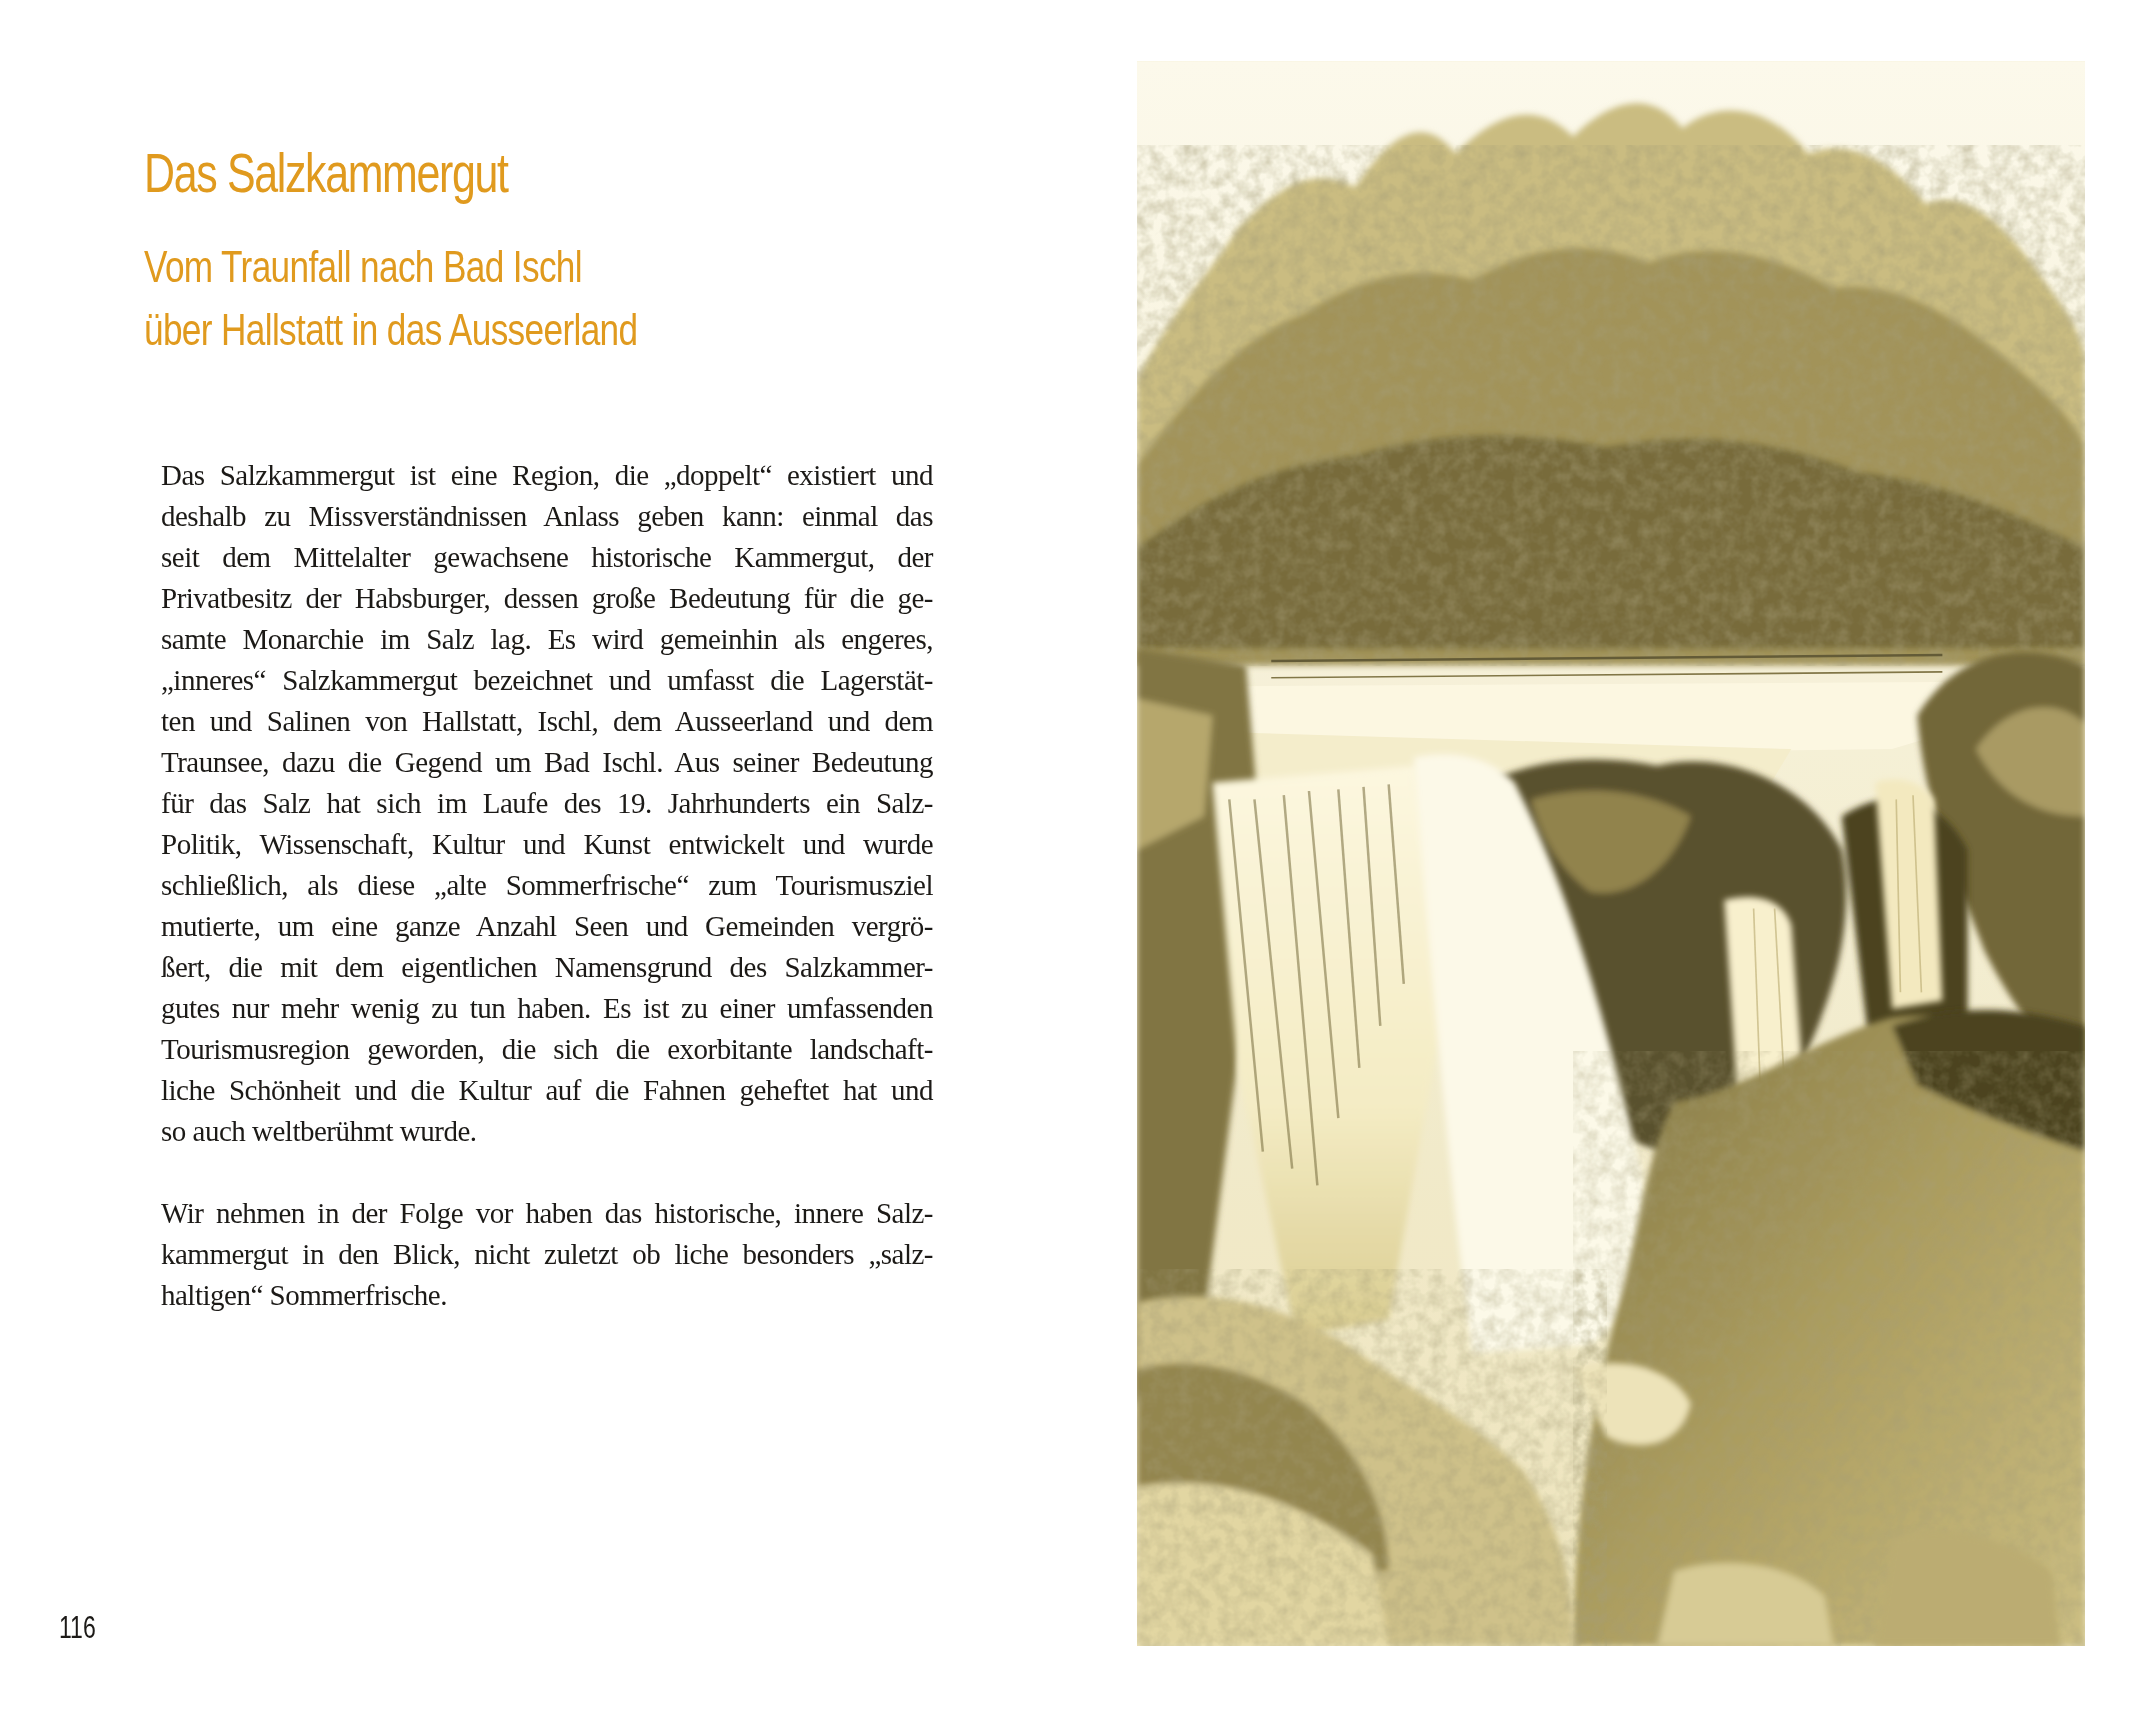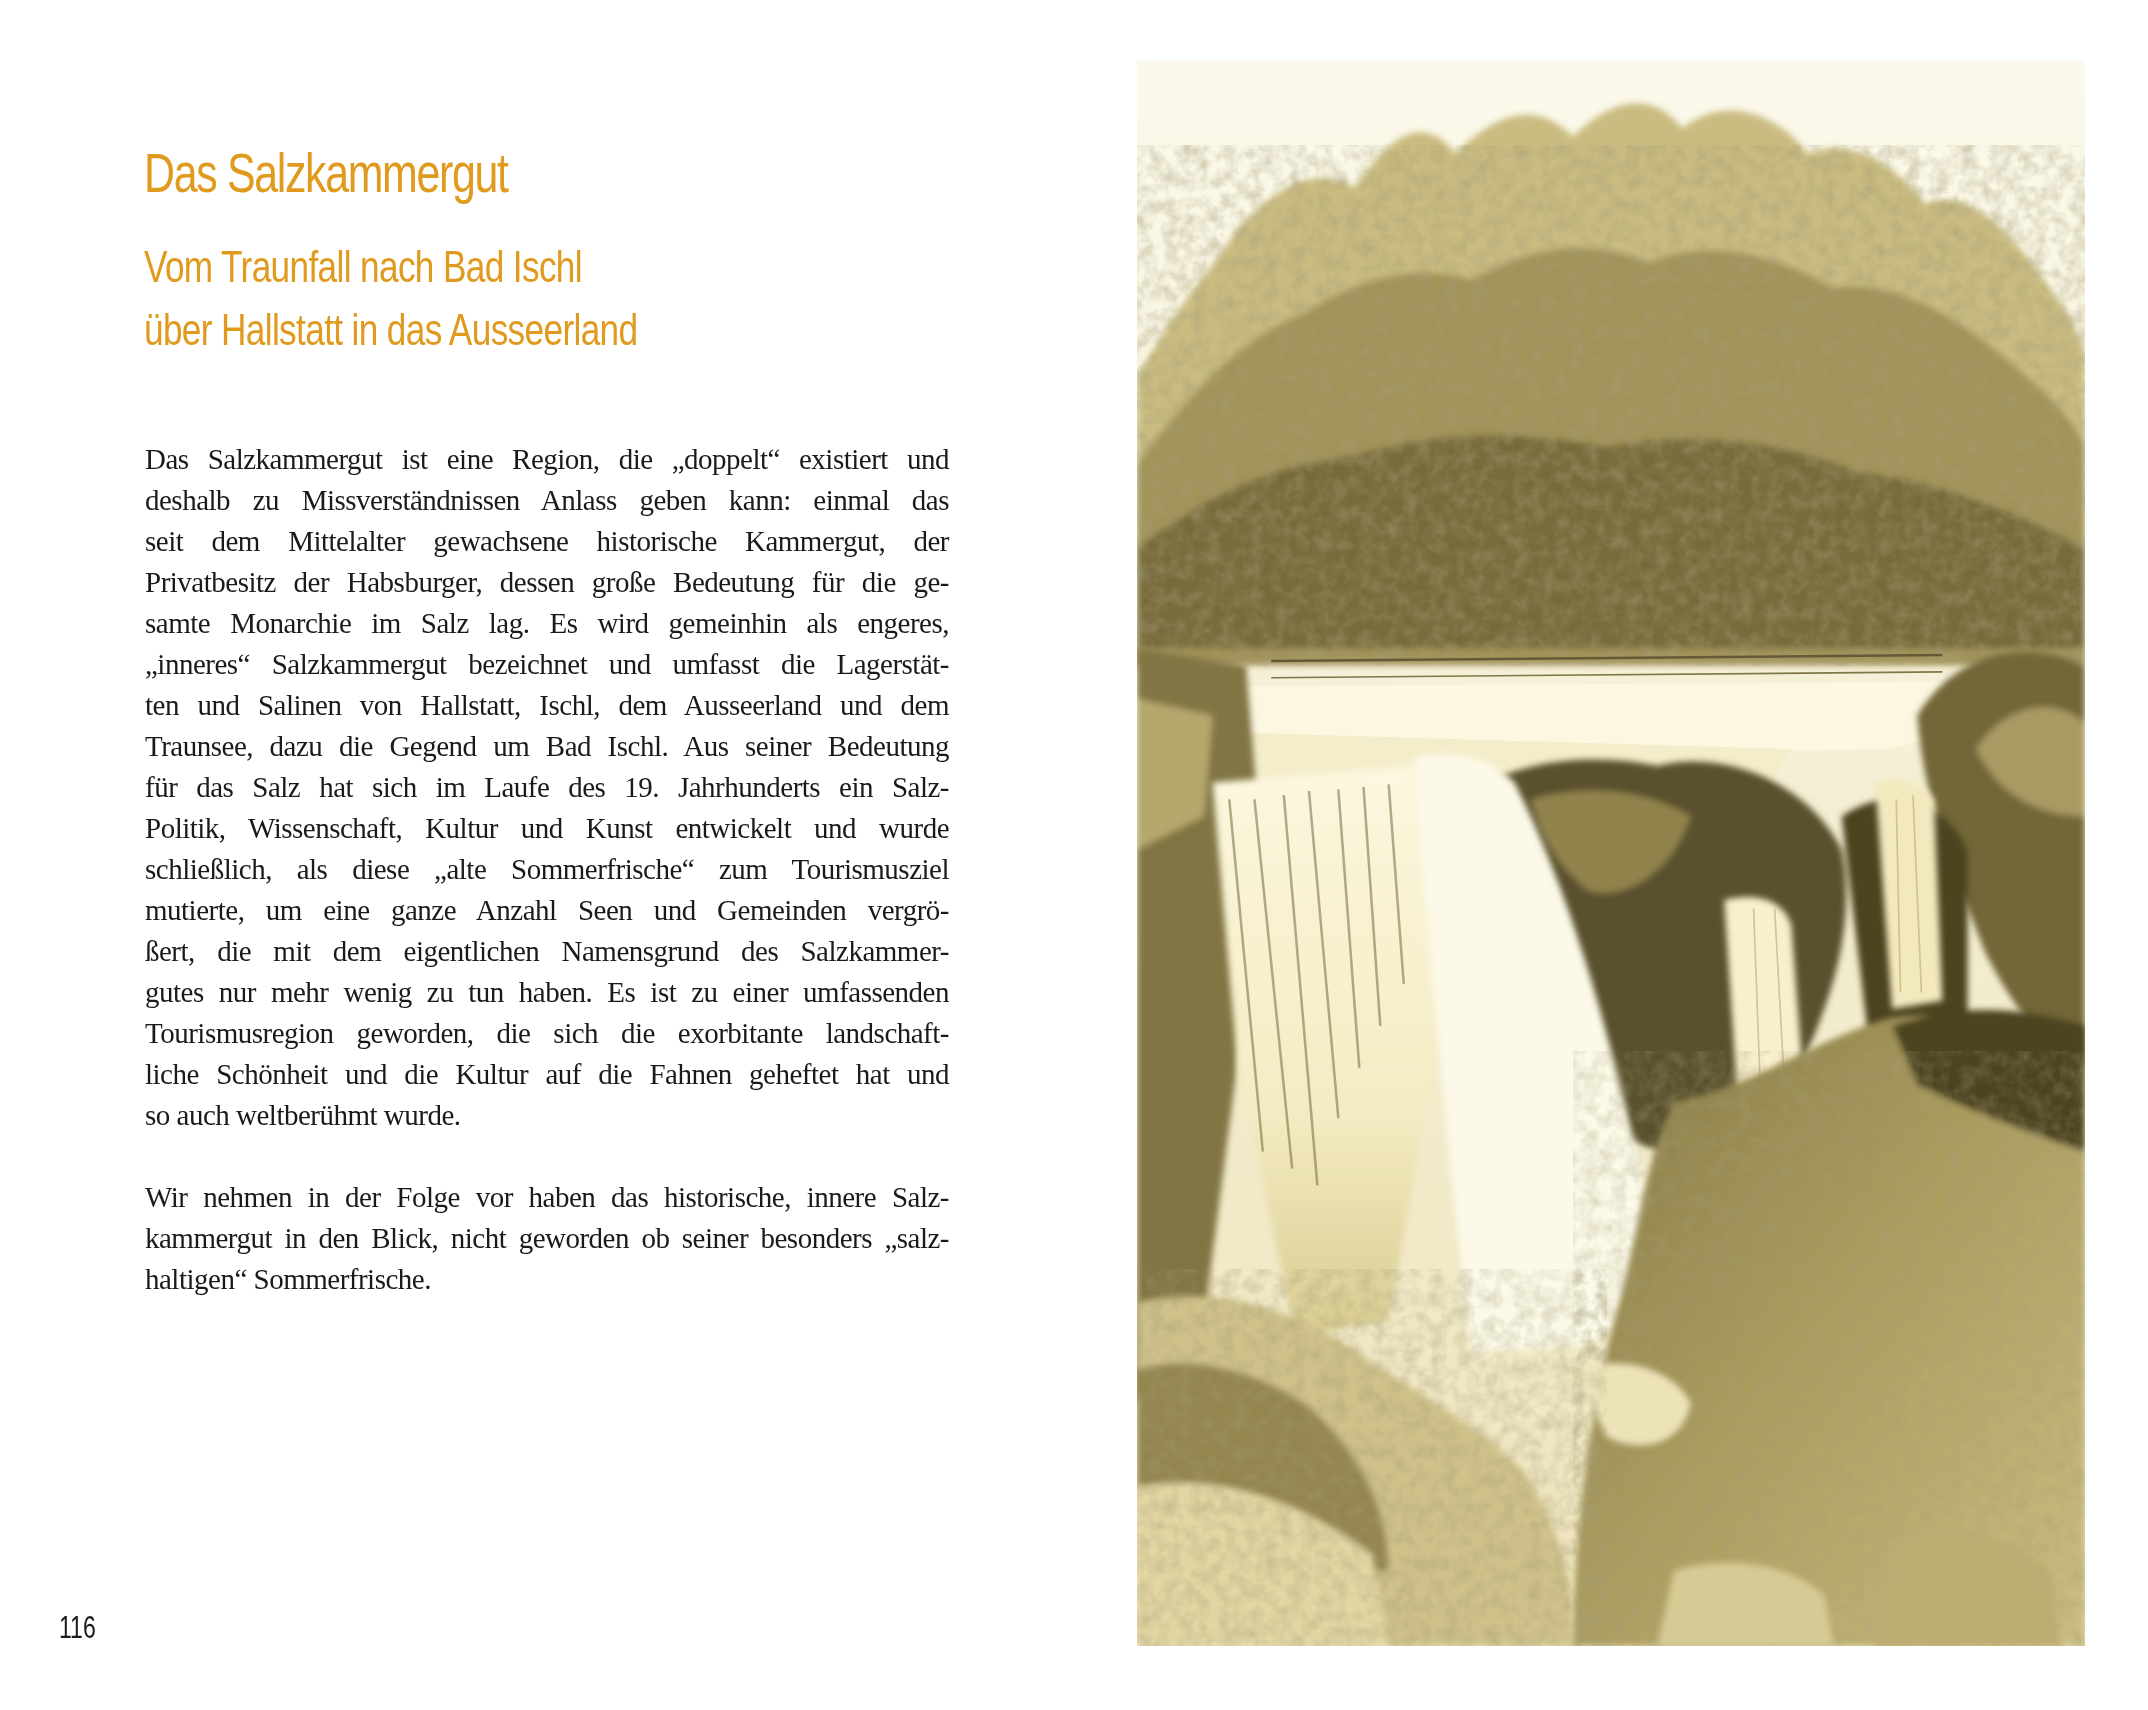--- a/index.html
+++ b/index.html
@@ -18,21 +18,21 @@
   .subheading {
     position: absolute; left: 144px; top: 235px; margin: 0;
     font-family: "Liberation Sans", sans-serif; font-weight: normal;
     color: #e09a1e; font-size: 44px; line-height: 63px; letter-spacing: -0.8px;
     transform: scaleX(0.8); transform-origin: left top; white-space: nowrap;
   }
   .subheading span { display: block; }
   .body-text {
     position: absolute; left: 144px; top: 438px; width: 806px;
   }
-  .body-text p { margin: 1px; }
+  .body-text p { margin: 17px; }
   .line {
     display: block; font-size: 29px; line-height: 41px; height: 41px;
     text-align: justify; text-align-last: justify; white-space: nowrap;
     letter-spacing: -0.5px;
   }
   .line.last { text-align-last: left; }
   .para2 { margin-top: 41px !important; }
   .page-number {
     position: absolute; left: 59px; top: 1609px;
     font-family: "Liberation Sans", sans-serif; font-size: 32px; color: #1c1a17;
@@ -69,21 +69,21 @@
       <span class="line">schließlich, als diese „alte Sommerfrische“ zum Tourismusziel</span>
       <span class="line">mutierte, um eine ganze Anzahl Seen und Gemeinden vergrö-</span>
       <span class="line">ßert, die mit dem eigentlichen Namensgrund des Salzkammer-</span>
       <span class="line">gutes nur mehr wenig zu tun haben. Es ist zu einer umfassenden</span>
       <span class="line">Tourismusregion geworden, die sich die exorbitante landschaft-</span>
       <span class="line">liche Schönheit und die Kultur auf die Fahnen geheftet hat und</span>
       <span class="line last">so auch weltberühmt wurde.</span>
     </p>
     <p class="para2">
       <span class="line">Wir nehmen in der Folge vor haben das historische, innere Salz-</span>
-      <span class="line">kammergut in den Blick, nicht geworden ob seiner besonders „salz-</span>
+      <span class="line">kammergut in den Blick, nicht zuletzt ob liche besonders „salz-</span>
       <span class="line last">haltigen“ Sommerfrische.</span>
     </p>
   </div>
 
   <div class="page-number">116</div>
 
 </div>
 
 <div class="photo">
   <svg width="948" height="1585" viewBox="0 0 1130 1889" xmlns="http://www.w3.org/2000/svg">

